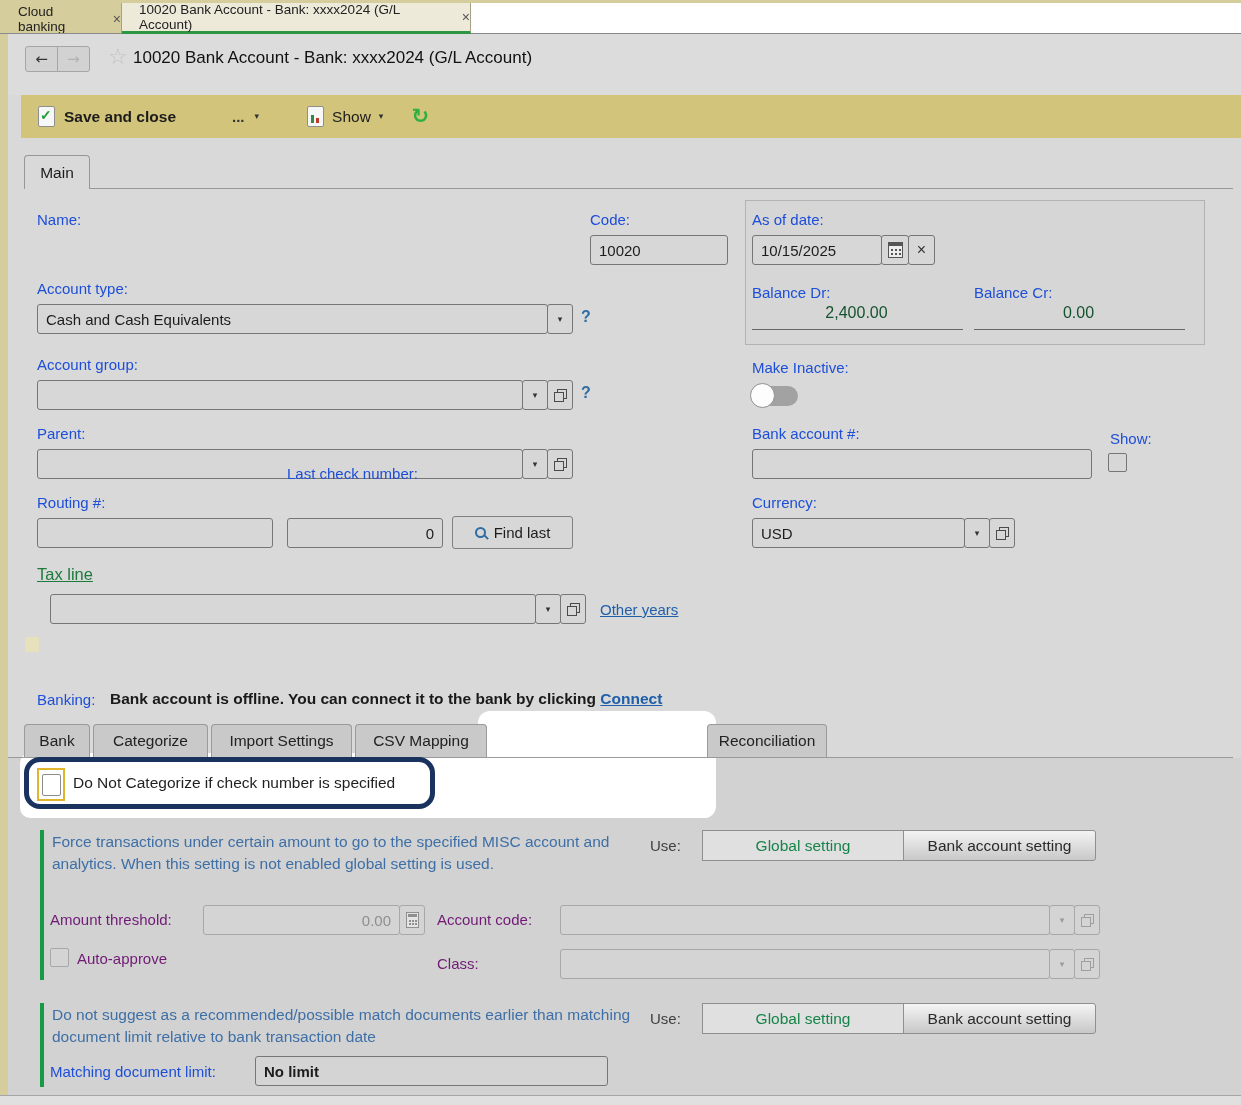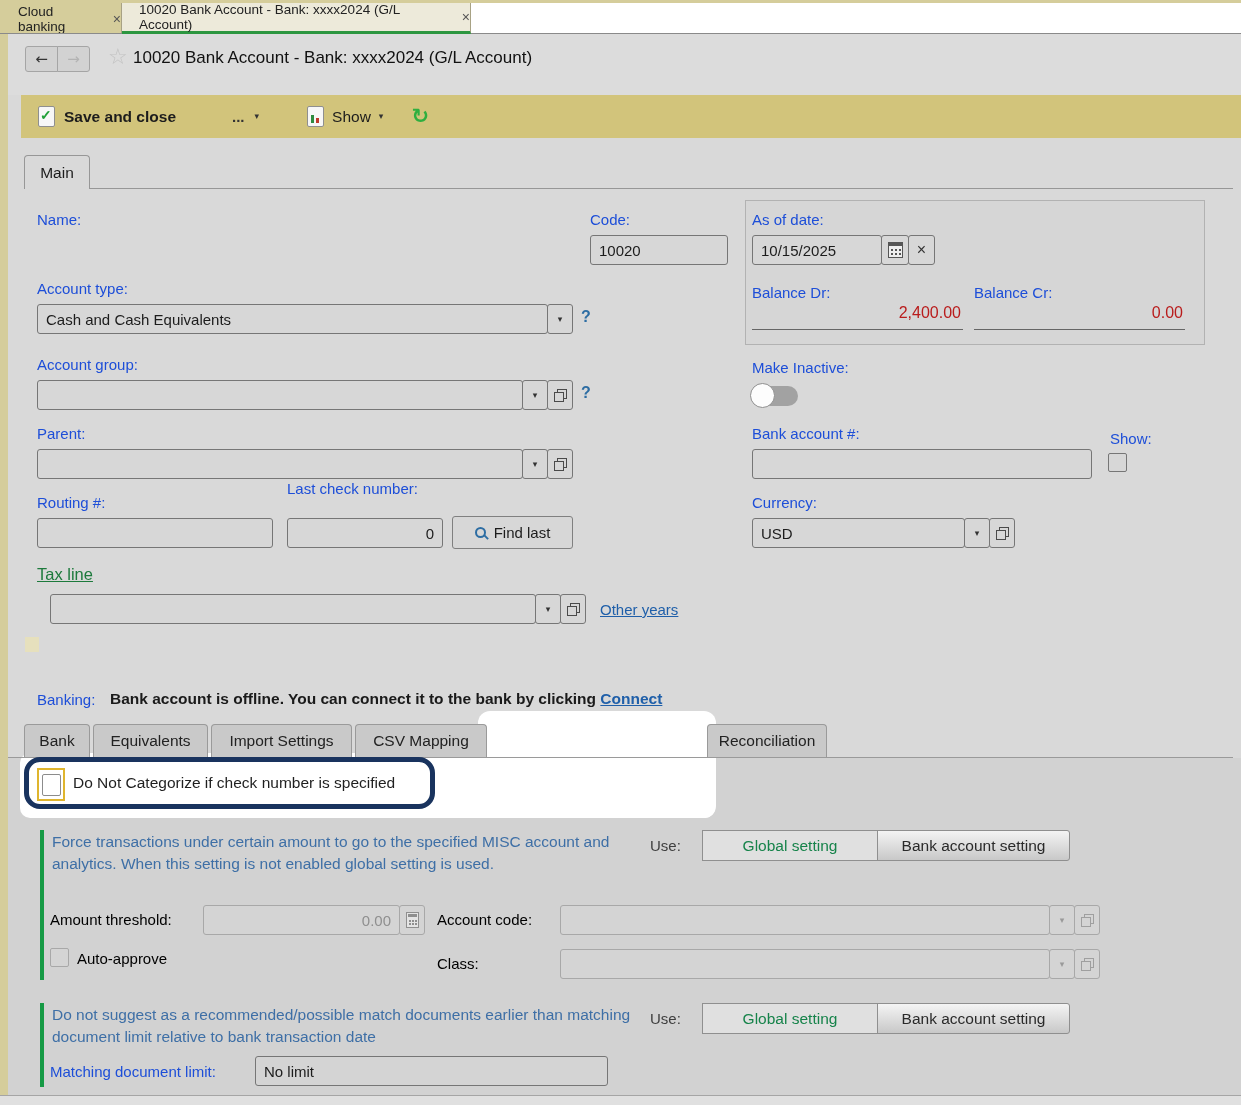--- a/index.html
+++ b/index.html
@@ -1,19 +1,19 @@
 <!DOCTYPE html>
 <html><head>
 <meta charset="utf-8">
 <style>
   html,body{margin:0;padding:0}
   #app{position:relative;width:1241px;height:1105px;background:#d9d9d9;
        font-family:"Liberation Sans",sans-serif;overflow:hidden;color:#1c1c1c}
   .lbl{position:absolute;font-size:15px;color:#1d4ed8;white-space:nowrap}
-  .lbl-dis{color:#000000}
+  .lbl-dis{color:#701a75}
   .bold{font-weight:bold}
   .inp{position:absolute;border:1px solid #767676;background:#d7d7d7;border-radius:3px;
        font:15px "Liberation Sans",sans-serif;color:#1c1c1c;padding:0 8px;box-sizing:border-box;height:30px;outline:none}
   .inp.dis{border-color:#a8a8a8;background:#d4d4d4;color:#8f8f8f}
   .ta-r{text-align:right}
   .sq-btn{position:absolute;box-sizing:border-box;width:26px;height:30px;border:1px solid #767676;
           background:#d7d7d7;border-radius:3px;display:flex;align-items:center;justify-content:center;cursor:pointer}
   .sq-btn.dis{border-color:#a8a8a8;background:#d4d4d4}
   .caret{font-family:"DejaVu Sans",sans-serif;font-size:9px;color:#333;line-height:1}
   .caret.dim{color:#9a9a9a}
@@ -44,22 +44,22 @@
   .doc-ic .bar1{position:absolute;left:3px;bottom:3px;width:3px;height:8px;background:#2e8b3f}
   .doc-ic .bar2{position:absolute;left:8px;bottom:3px;width:3px;height:5px;background:#c0392b}
   .refresh{font-family:"DejaVu Sans",sans-serif;color:#2faf3f;font-size:21px;font-weight:bold;line-height:1;cursor:pointer}
   
   .maintab{position:absolute;left:24px;top:155px;width:66px;height:34px;box-sizing:border-box;
            border:1px solid #979797;border-bottom:none;border-radius:4px 4px 0 0;background:#d9d9d9;
            display:flex;align-items:center;justify-content:center;font-size:15.5px;z-index:2;cursor:pointer}
   .panel-line{position:absolute;left:24px;top:188px;width:1209px;height:1px;background:#979797;z-index:1}
   .asof-panel{position:absolute;left:745px;top:200px;width:460px;height:145px;background:#d6d6d6;
               border:1px solid #b2b2b2;box-sizing:border-box}
-  .bal-val{position:absolute;height:26px;border-bottom:1px solid #666;font-size:16px;color:#b91c1c;
-           text-align:right;padding-right:2px;box-sizing:border-box}
+  .bal-val{position:absolute;height:26px;border-bottom:1px solid #666;font-size:16px;color:#14532d;
+           text-align:center;padding-right:2px;box-sizing:border-box}
   .toggle{position:absolute;left:752px;top:386px;width:46px;height:20px;border-radius:10px;background:#a2a2a2;cursor:pointer}
   .toggle .knob{position:absolute;left:-2px;top:-3px;width:25px;height:25px;border-radius:50%;
                 background:#fdfdfd;border:1px solid #8f8f8f;box-sizing:border-box}
   .cal-ic{position:relative;width:15px;height:16px;border:1px solid #555;box-sizing:border-box;background:#eee}
   .cal-ic::before{content:"";position:absolute;left:0;top:0;right:0;height:3px;background:#555}
   .cal-ic::after{content:"";position:absolute;left:2px;top:6px;width:2px;height:2px;background:#555;
        box-shadow:4px 0 #555,8px 0 #555,0 4px #555,4px 4px #555,8px 4px #555}
   .calc-ic{position:relative;width:13px;height:16px;border:1px solid #8f8f8f;box-sizing:border-box;background:#e4e4e4}
   .calc-ic::before{content:"";position:absolute;left:1px;top:1px;right:1px;height:3px;background:#8f8f8f}
   .calc-ic::after{content:"";position:absolute;left:2px;top:7px;width:2px;height:2px;background:#8f8f8f;
@@ -81,21 +81,21 @@
   .ycb .box{width:19px;height:22px;border:1px solid #8c8c8c;border-radius:2px;background:#fff;box-sizing:border-box}
   .goto-btn{position:absolute;left:448px;top:771px;width:250px;height:35px;box-sizing:border-box;z-index:5;
             background:#fbfbfb;border:1px solid #a3a3a3;border-radius:3px;display:flex;align-items:center;
             justify-content:center;gap:9px;font-size:15.5px;color:#333;cursor:pointer}
   .drcr{position:relative;width:21px;height:20px;font-weight:bold;font-size:9.5px;line-height:1}
   .drcr .dr{position:absolute;left:0;top:0;color:#2f6fae;border-bottom:1px solid #2f6fae}
   .drcr .cr{position:absolute;right:1px;bottom:0;color:#c13b2d;border-bottom:1px solid #c13b2d}
   .gbar{position:absolute;left:40px;width:4px;background:#169a45;z-index:1}
   .desc{position:absolute;font-size:15.5px;line-height:22px;color:#3e6fa6;z-index:1}
   .useseg{position:absolute;display:flex;z-index:1}
-  .useseg .b1{width:176px;height:31px;box-sizing:border-box;border:1px solid #8f8f8f;background:#e0e0e0;
+  .useseg .b1{width:202px;height:31px;box-sizing:border-box;border:1px solid #8f8f8f;background:#e0e0e0;
        color:#16834a;font-size:15.5px;display:flex;align-items:center;justify-content:center;cursor:pointer}
   .useseg .b2{width:193px;height:31px;box-sizing:border-box;border:1px solid #8f8f8f;margin-left:-1px;
        background:linear-gradient(#f4f4f4,#c8c8c8);color:#2a2a2a;font-size:15.5px;border-radius:0 3px 3px 0;
        display:flex;align-items:center;justify-content:center;cursor:pointer}
   .footer{position:absolute;left:0px;top:1095px;width:1241px;height:10px;background:#e0e0e0;border-top:1px solid #a5a5a5;z-index:6}
   .leftstrip{position:absolute;left:0;top:34px;width:8px;height:1071px;background:#d5cd9b}
 </style>
 </head>
 <body>
 
@@ -183,21 +183,21 @@
   <div class="sq-btn" style="left:522px;top:449px">
     <span class="caret">▾</span>
   </div>
   <div class="sq-btn" style="left:547px;top:449px">
     <span class="chooser-ic"></span>
   </div>
 
   <div class="lbl" style="left:37px;top:494px">Routing #:</div>
   <input class="inp" style="left: 37px; top: 518px; width: 236px;" readonly="" value="">
 
-  <div class="lbl" style="left:287px;top:480px">Last check number:</div>
+  <div class="lbl" style="left:287px;top:465px">Last check number:</div>
   <input class="inp ta-r" style="left: 287px; top: 518px; width: 156px;" readonly="" value="0">
   <div style="position:absolute;left:452px;top:516px;width:121px;height:33px;box-sizing:border-box;border:1px solid #808080;
        background:#d7d7d7;border-radius:3px;display:flex;align-items:center;justify-content:center;gap:8px;cursor:pointer">
     <span class="mag-ic"></span>
     <span style="font-size:15px">Find last</span>
   </div>
 
   <div style="position:absolute;left:37px;top:565px;font-size:16.5px;color:#1d7a3c;text-decoration:underline;cursor:pointer">Tax line</div>
   <input class="inp" style="left: 50px; top: 594px; width: 486px;" readonly="" value="">
   <div class="sq-btn" style="left:535px;top:594px">
@@ -249,21 +249,21 @@
     <span class="link bold">Connect</span>
   </div>
 
   <div class="spot" style="left:478px;top:711px;width:238px;height:107px;border-radius:12px"></div>
   <div class="spot" style="left:20px;top:753px;width:695px;height:65px;border-radius:10px"></div>
 
   <div class="dtab" style="left:24px;width:66px">
       <span>Bank</span>
     </div>
   <div class="dtab" style="left:93px;width:115px">
-      <span>Equivalents</span>
+      <span>Categorize</span>
     </div>
   <div class="dtab" style="left:211px;width:141px">
       <span>Import Settings</span>
     </div>
   <div class="dtab" style="left:355px;width:132px">
       <span>CSV Mapping</span>
     </div>
   <div class="dtab" style="left:707px;width:120px">
       <span>Reconciliation</span>
     </div>
@@ -318,16 +318,16 @@
   <div class="lbl" style="left:650px;top:1010px;color:#3f3f3f;z-index:1">Use:</div>
   <div class="useseg" style="left:702px;top:1003px">
     <div class="b1">
         <span>Global setting</span>
       </div>
     <div class="b2">
         <span>Bank account setting</span>
       </div>
   </div>
   <div class="lbl" style="left:50px;top:1063px;z-index:1">Matching document limit:</div>
-  <input class="inp" style="left: 255px; top: 1056px; width: 353px; background: rgb(212, 212, 212); z-index: 1;" readonly="" value="No limit">
+  <input class="inp" style="left: 255px; top: 1056px; width: 353px; background: rgb(212, 212, 212); z-index: 1; font-weight: bold;" readonly="" value="No limit">
 
   <div class="footer"></div>
 </div>
 
 </body></html>

